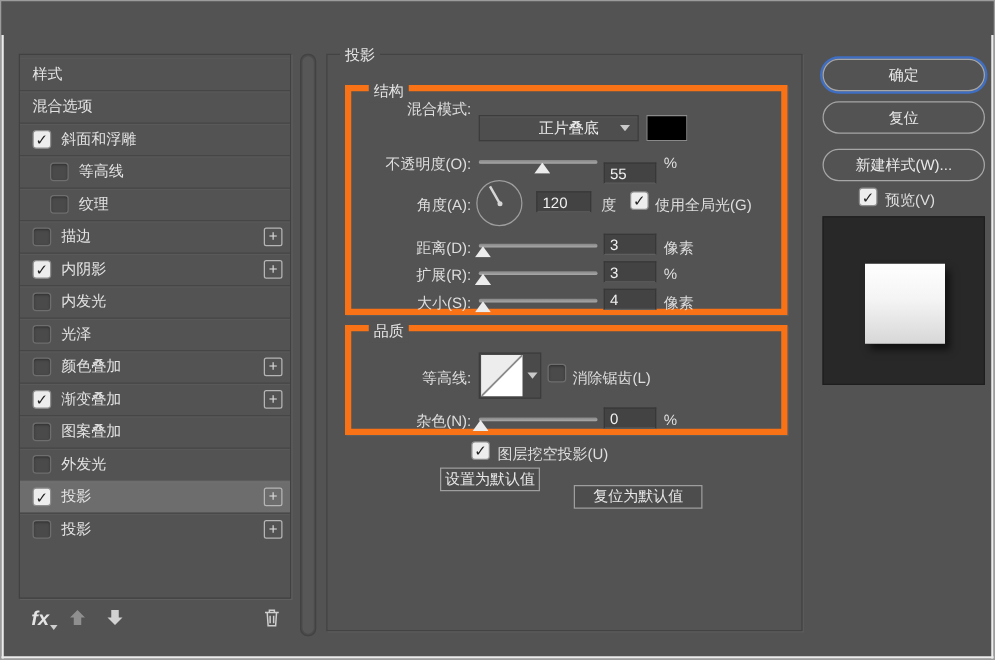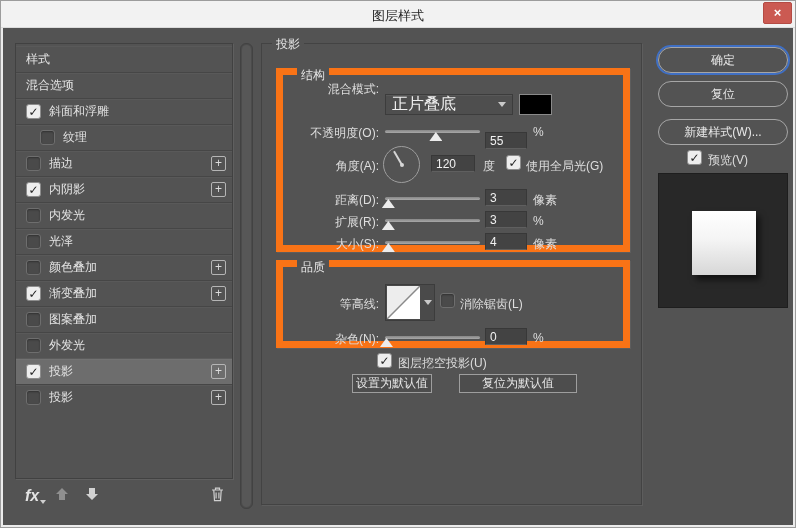--- a/index.html
+++ b/index.html
@@ -38,31 +38,31 @@
   .fx-caret { position:absolute; right:-7px; bottom:1px; width:0; height:0; border-left:3px solid transparent; border-right:3px solid transparent; border-top:4px solid #cfcfcf; }
   .tool-spacer { margin-left:auto; }
 
   
   .scrollbar { left:237px; top:15px; width:13px; height:466px; background:#4b4b4b; border:1px solid #424242; border-radius:6px; }
   .scroll-thumb { position:absolute; left:1px; right:1px; top:1px; bottom:1px; background:#575757; border-radius:5px; }
 
   
   .panel { left:258px; top:15px; width:381px; height:462px; border:1px solid #434343; box-shadow:1px 1px 0 rgba(255,255,255,.06); }
   .legend { position:absolute; top:-8px; background:#535353; padding:0 4px; font-size:12px; color:#e6e6e6; white-space:nowrap; }
-  .group { position:absolute; border:7px solid #f97316; box-shadow:1px 1px 0 rgba(255,255,255,.06); }
+  .group { position:absolute; border:5px solid #f97316; box-shadow:1px 1px 0 rgba(255,255,255,.06); }
   .g-structure { left:14px; top:24px; width:354px; height:184px; }
   .g-quality  { left:14px; top:216px; width:354px; height:88px; }
 
   .flabel { position:absolute; left:0; width:96px; text-align:right; font-size:12px; color:#dedede; white-space:nowrap; }
   .unit { position:absolute; font-size:12px; color:#dedede; white-space:nowrap; }
 
   .val { position:absolute; width:42px; height:17px; background:#434343; border:1px solid #383838; border-bottom-color:#5f5f5f; color:#f1f1f1; font-size:12px; padding:0 4px; }
 
   .dropdown { position:absolute; left:102px; top:19px; width:128px; height:21px; display:flex; align-items:center; background:#4e4e4e; border:1px solid #3c3c3c; box-shadow:inset 0 1px 0 rgba(255,255,255,.06); padding:0 6px; }
-  .dd-label { font-size:16px; color:#f0f0f0; white-space:nowrap; }
+  .dd-label { font-size:12px; color:#f0f0f0; white-space:nowrap;margin-left:41px; }
   .dd-caret { margin-left:auto; width:0; height:0; border-left:4px solid transparent; border-right:4px solid transparent; border-top:5px solid #c9c9c9; }
   .color-swatch { position:absolute; left:236px; top:19px; width:33px; height:21px; border:1px solid #8a8a8a; }
 
   .slider { position:absolute; width:95px; height:16px; }
   .slider .track { position:absolute; left:0; right:0; top:5px; height:3px; background:linear-gradient(#878787,#a8a8a8); border-radius:2px; }
   .slider .thumb { position:absolute; top:7px; width:13px; height:9px; background:#ececec; clip-path:polygon(50% 0,100% 100%,0 100%); filter:drop-shadow(0 1px 1px rgba(0,0,0,.4)); }
 
   .dial { position:absolute; left:100px; top:71px; width:37px; height:37px; border:1px solid #9e9e9e; border-radius:50%; }
   .needle { position:absolute; left:50%; top:50%; width:16px; height:2px; margin-top:-1px; background:#d6d6d6; transform-origin:0 50%; }
   .dial-dot { position:absolute; left:50%; top:50%; width:4px; height:4px; margin:-2px 0 0 -2px; border-radius:50%; background:#d6d6d6; }
@@ -78,43 +78,46 @@
   .pill { position:absolute; left:655px; width:130px; height:26px; background:transparent; border:1px solid #a6a6a6; border-radius:13px; color:#e8e8e8; font-size:12px; text-align:center; line-height:24px; }
   .pill.ok { box-shadow:0 0 0 2px #3f6fc4; }
   .preview-box { left:655px; top:145px; width:130px; height:135px; background:#282828; border:1px solid #1e1e1e; }
   .preview-square { position:absolute; left:33px; top:37px; width:64px; height:64px; background:linear-gradient(180deg,#ffffff 0%,#f4f4f4 45%,#d7d7d7 100%); box-shadow:4px 5px 6px rgba(0,0,0,.55); }
 </style>
 </head>
 <body>
 
 <div class="window">
 
-  <div class="titlebar">
-    <div class="title">图层样式</div>
-    <div class="close-btn"><span>×</span></div>
-  </div>
 
   <div class="body">
 
     <div class="abs style-list">
         <div class="row">
 
     <span class="row-label">样式</span>
 
   </div>
         <div class="row">
 
     <span class="row-label">混合选项</span>
 
   </div>
         <div class="row">
     <span class="cb">
             <span class="check-glyph">✓</span>
           </span>
     <span class="row-label">斜面和浮雕</span>
+
+  </div>
+        <div class="row indent">
+    <span class="cb un">
+            <span class="check-glyph">✓</span>
+          </span>
+    <span class="row-label">等高线</span>
 
   </div>
         <div class="row indent">
     <span class="cb un">
             <span class="check-glyph">✓</span>
           </span>
     <span class="row-label">纹理</span>
 
   </div>
         <div class="row">
@@ -292,21 +295,21 @@
         <input class="val" style="left: 202px; top: 61px;" value="0">
         <span class="unit" style="left:250px; top:64px">%</span>
       </div>
 
       <span class="cb abs" style="left:115px; top:309px">
           <span class="check-glyph">✓</span>
         </span>
       <span class="unit" style="left:136px; top:311px">图层挖空投影(U)</span>
 
       <button class="rect-btn" style="left:90px; top:330px; width:80px">设置为默认值</button>
-      <button class="rect-btn" style="left:197px; top:330px; width:118px">复位为默认值</button>
+      <button class="rect-btn" style="left:197px; top:344px; width:103px">复位为默认值</button>
     </div>
 
     <button class="pill" style="top:53px">复位</button>
     <button class="pill ok" style="top:19px">确定</button>
     <button class="pill" style="top:91px">新建样式(W)...</button>
 
     <span class="cb abs" style="left:684px; top:122px">
         <span class="check-glyph">✓</span>
       </span>
     <span class="unit" style="left:705px; top:124px">预览(V)</span>

